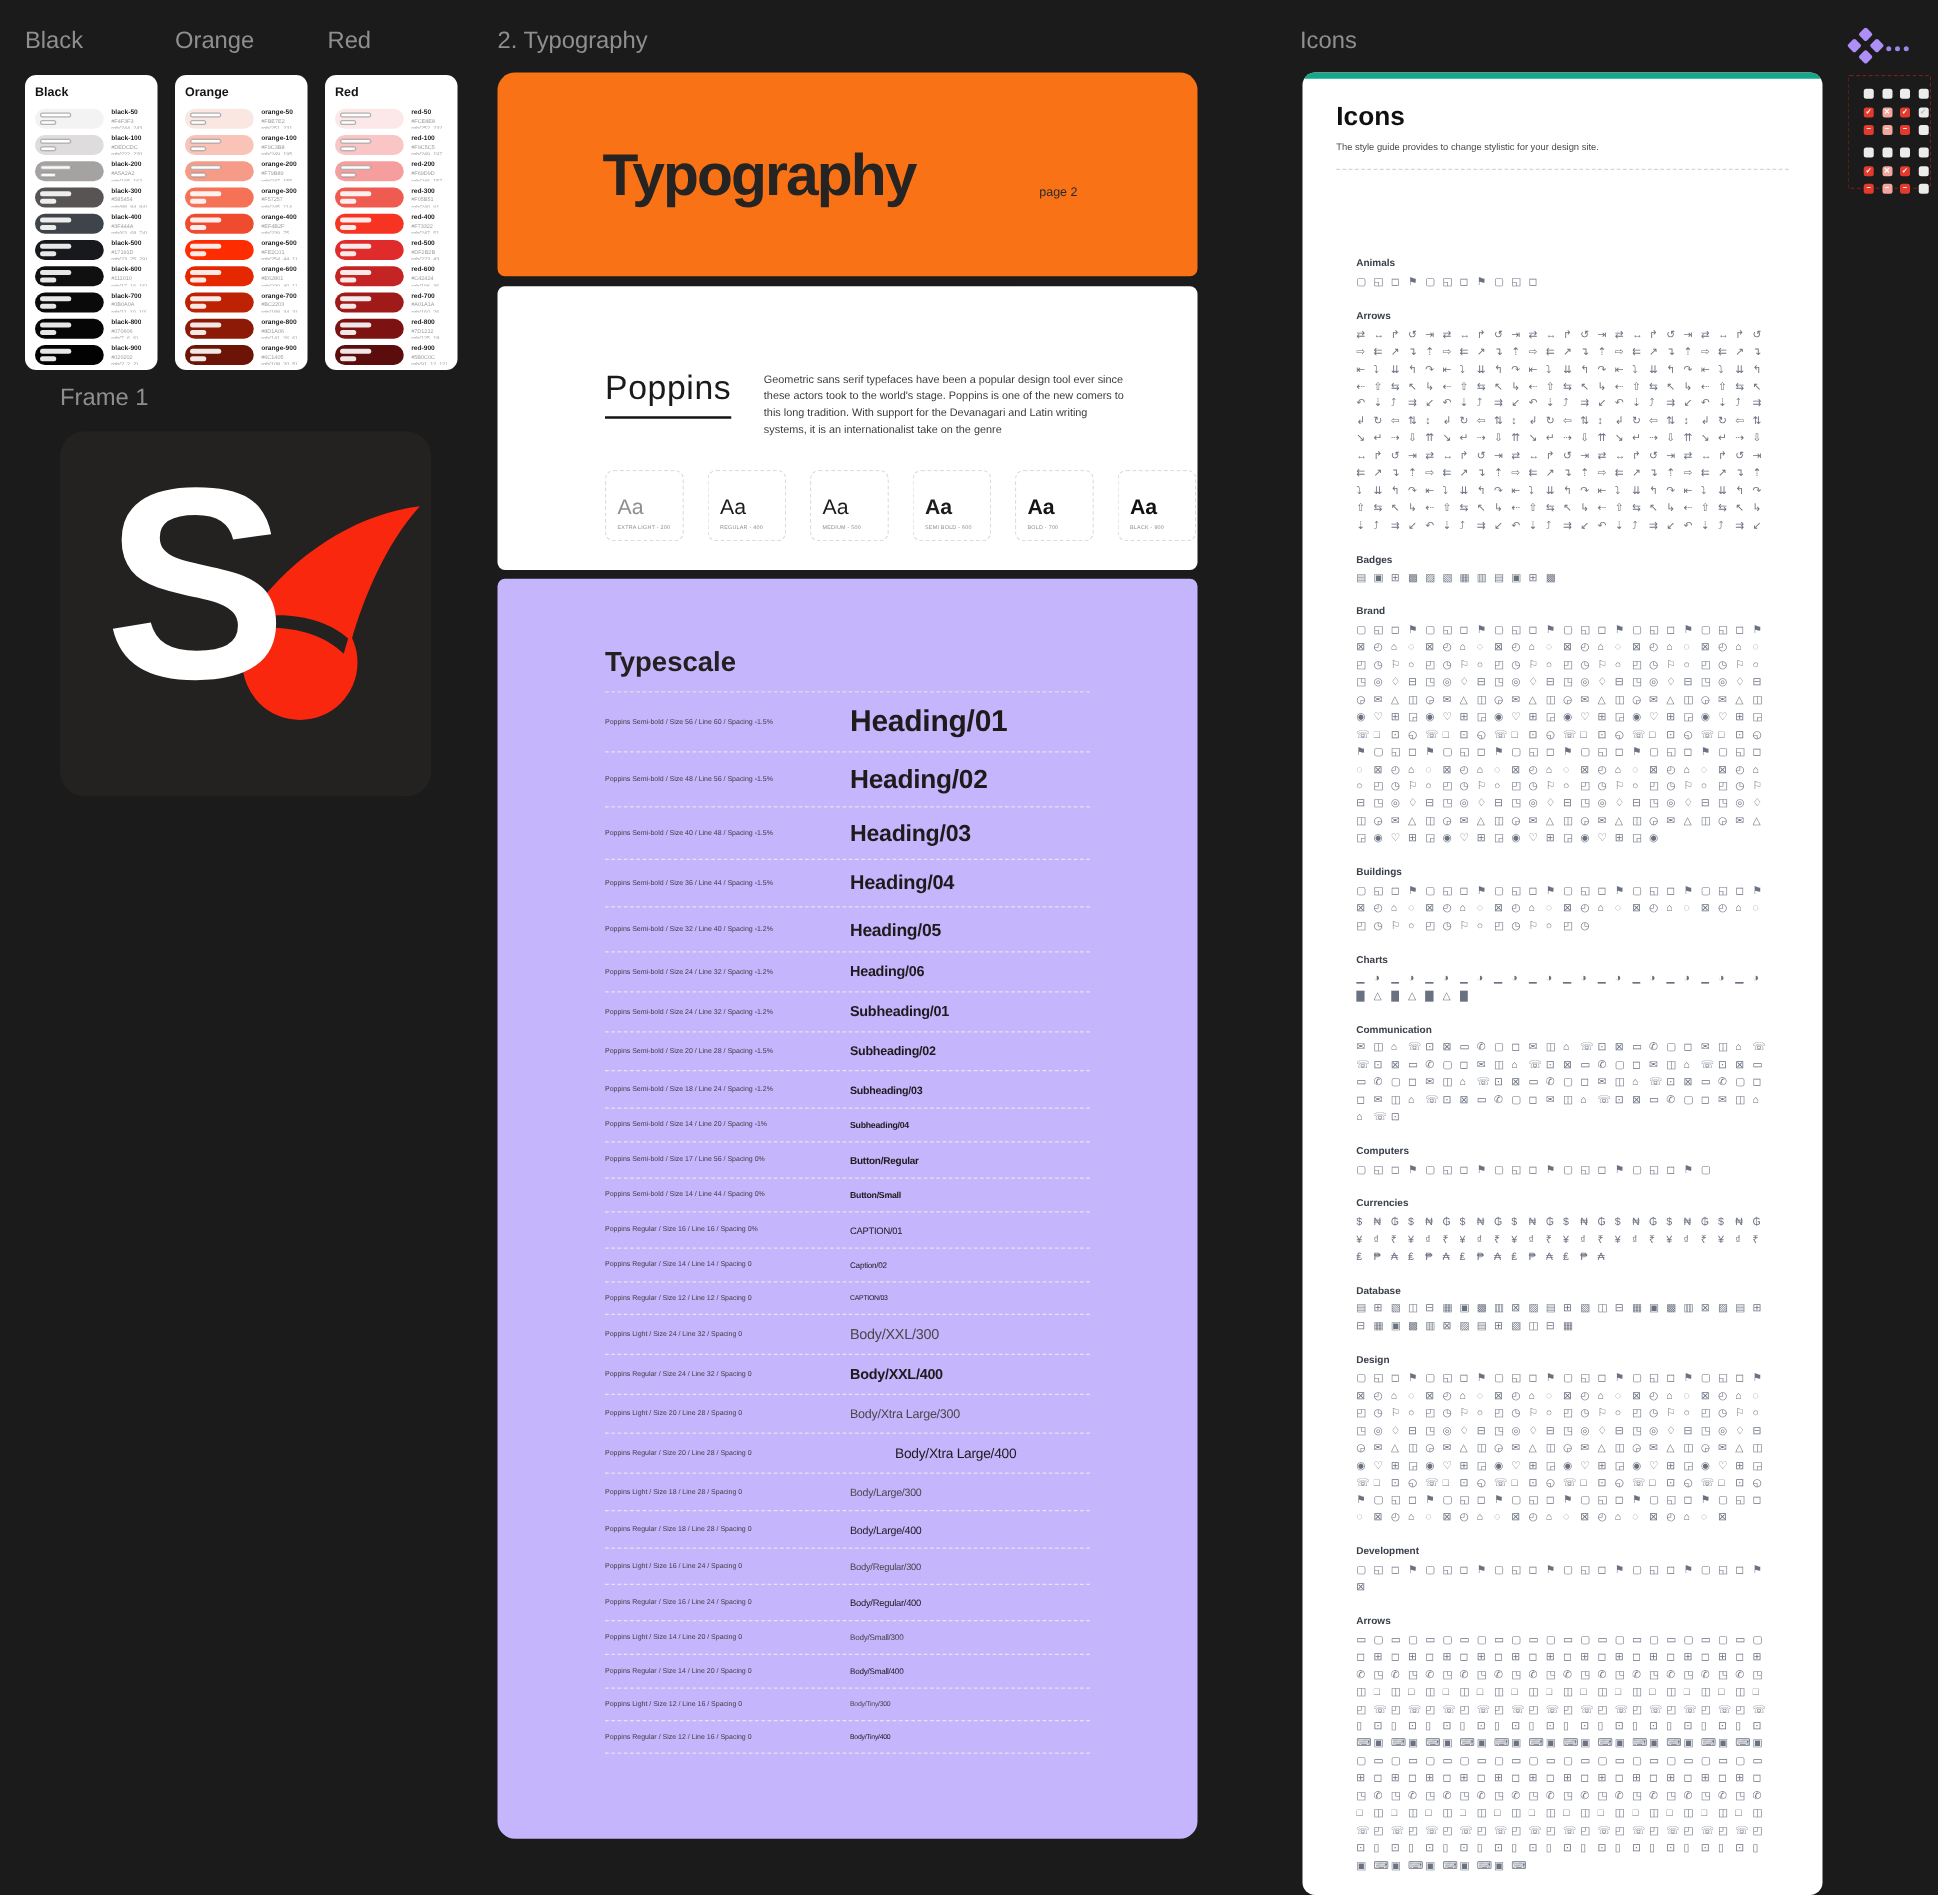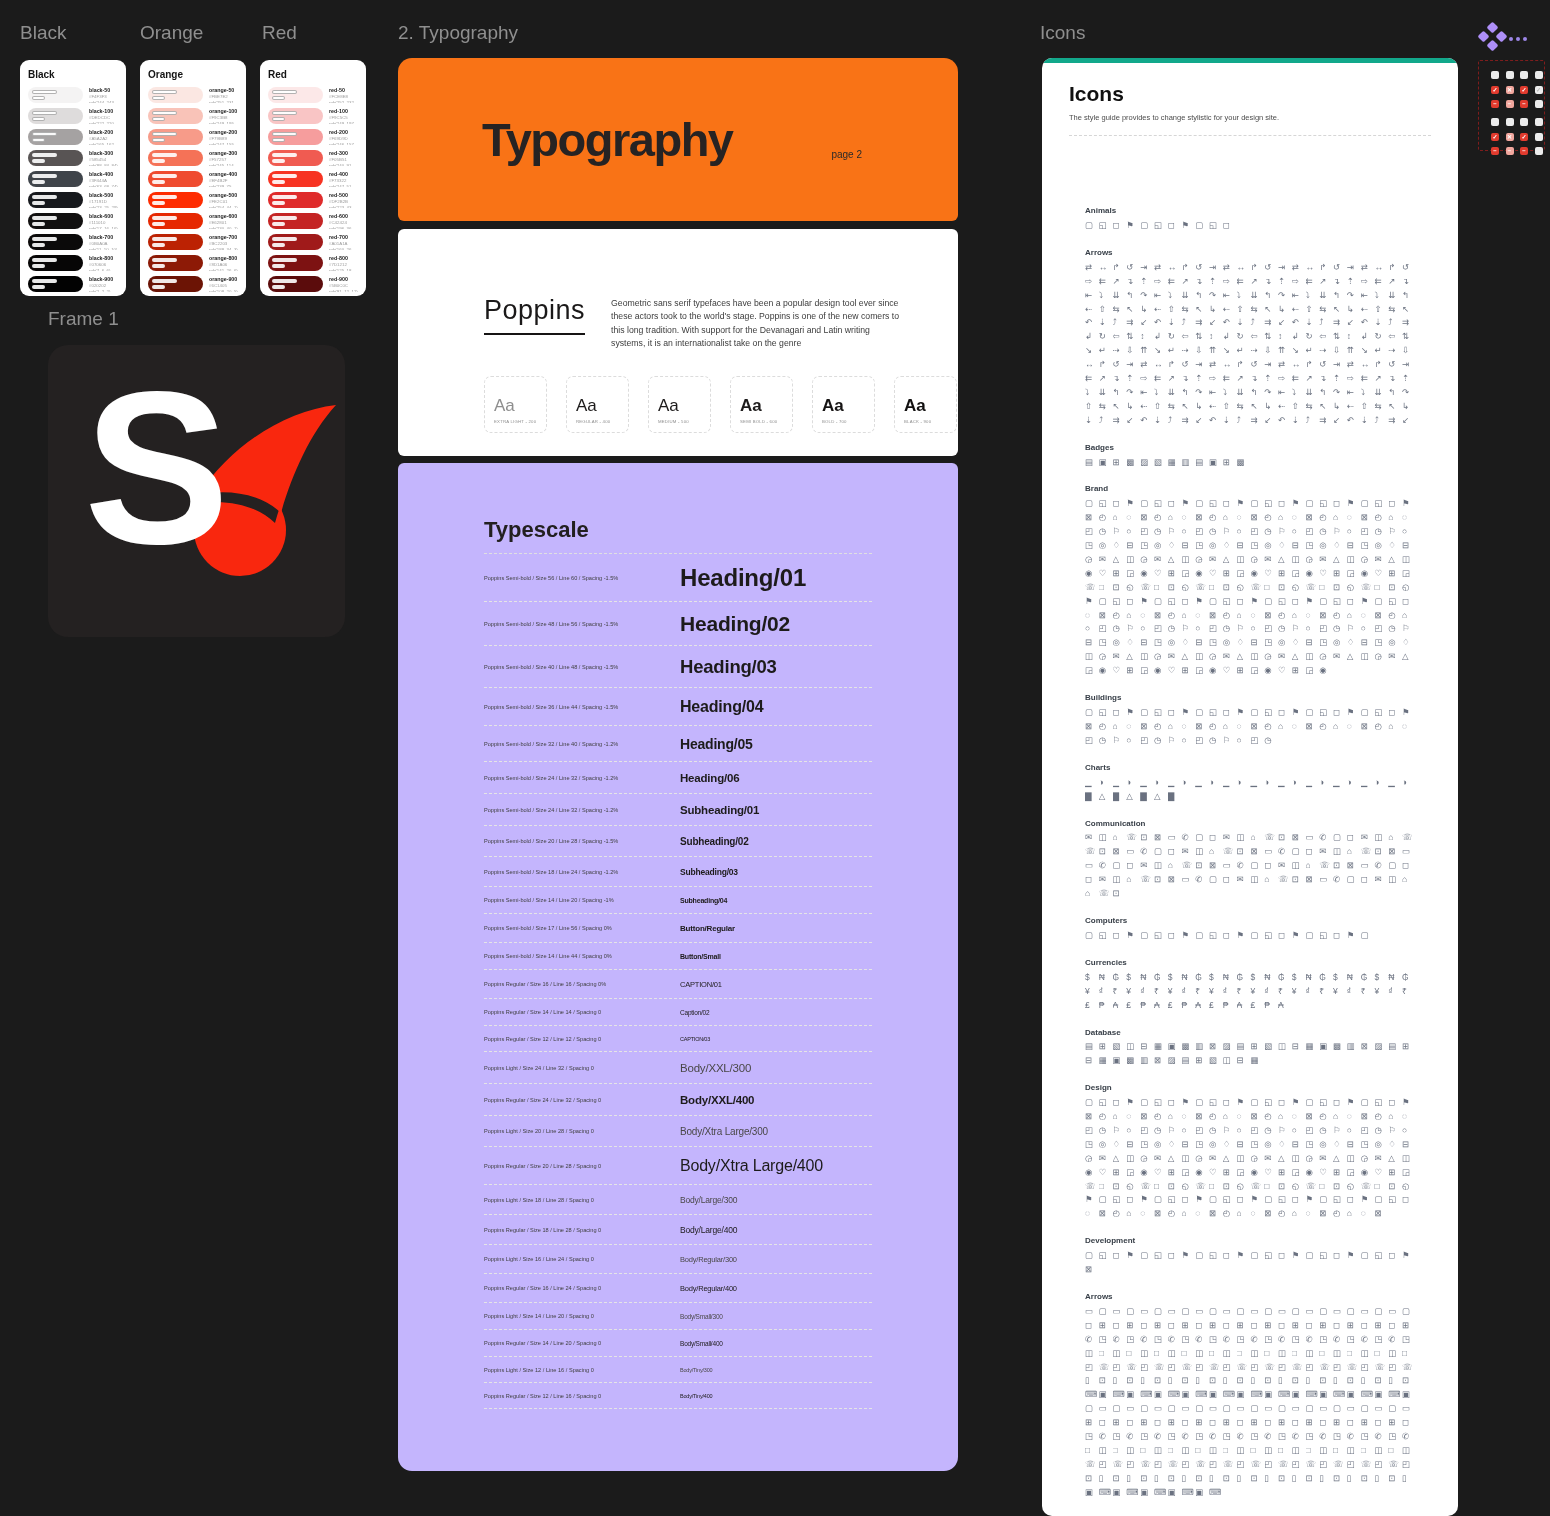--- a/index.html
+++ b/index.html
@@ -547,21 +547,21 @@
       <div class="ts-row">
         <div class="ts-spec">Poppins Regular  /  Size 24  /  Line 32  /  Spacing 0</div>
         <div class="ts-label" style="font-size: 11.5px; font-weight: 700;">Body/XXL/400</div>
       </div>
       <div class="ts-row">
         <div class="ts-spec">Poppins Light  /  Size 20  /  Line 28  /  Spacing 0</div>
         <div class="ts-label" style="font-size: 10px; font-weight: 400; color: rgb(74, 72, 72);">Body/Xtra Large/300</div>
       </div>
       <div class="ts-row">
         <div class="ts-spec">Poppins Regular  /  Size 20  /  Line 28  /  Spacing 0</div>
-        <div class="ts-label" style="font-size: 16px; font-weight: 400;">Body/Xtra Large/400</div>
+        <div class="ts-label" style="font-size: 11px; font-weight: 400; margin-left: 36px;">Body/Xtra Large/400</div>
       </div>
       <div class="ts-row">
         <div class="ts-spec">Poppins Light  /  Size 18  /  Line 28  /  Spacing 0</div>
         <div class="ts-label" style="font-size: 8.5px; font-weight: 400; color: rgb(74, 72, 72);">Body/Large/300</div>
       </div>
       <div class="ts-row">
         <div class="ts-spec">Poppins Regular  /  Size 18  /  Line 28  /  Spacing 0</div>
         <div class="ts-label" style="font-size: 8.5px; font-weight: 400;">Body/Large/400</div>
       </div>
       <div class="ts-row">

